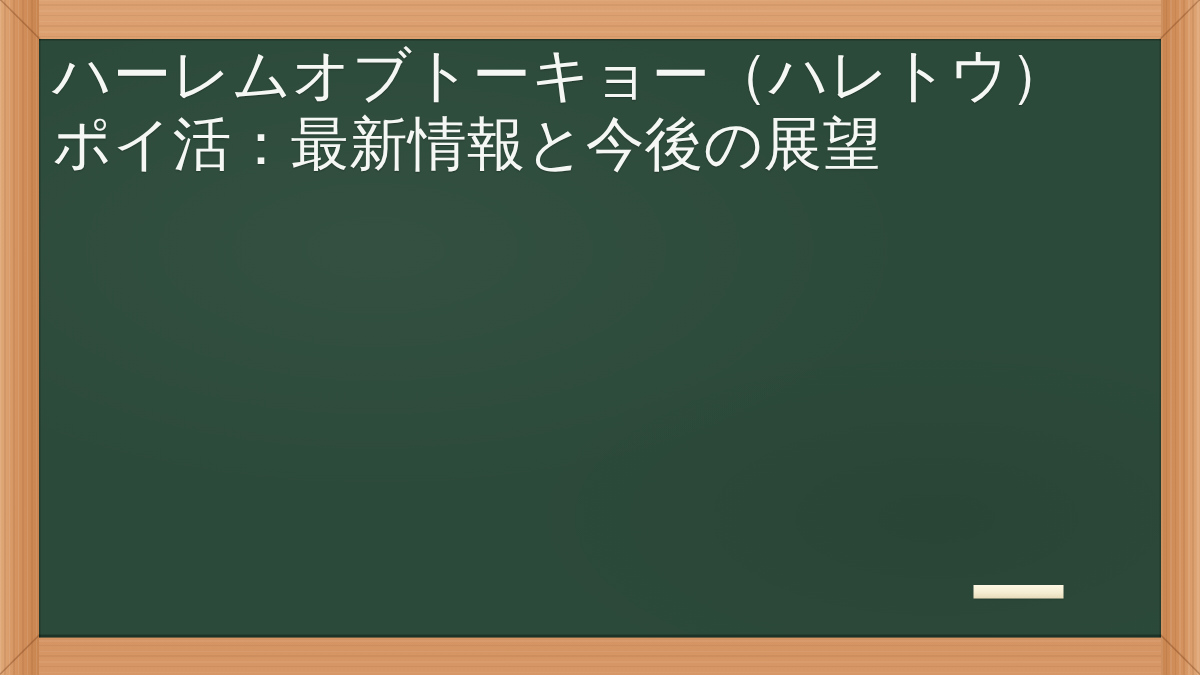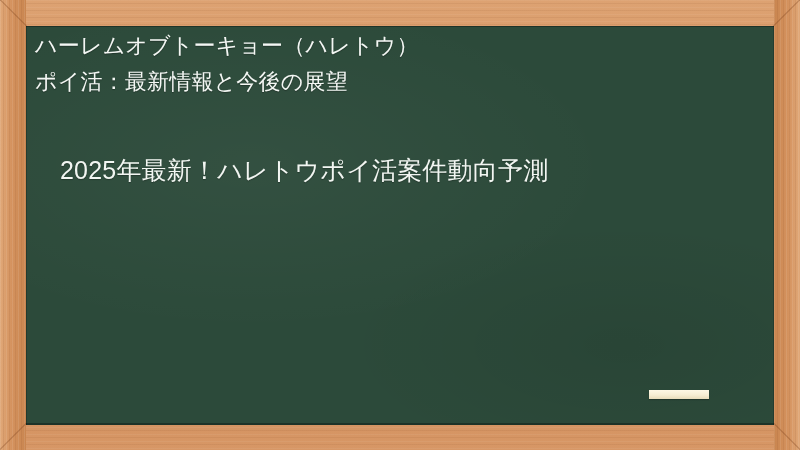--- a/index.html
+++ b/index.html
@@ -130,22 +130,22 @@
 
   
   .headline {
     position: absolute;
     left: 9px;
     top: 2px;
     width: 700px;
     margin: 0;
     color: #f4f7f4;
     font-weight: 400;
-    font-size: 22px;
-    line-height: 36px;
+    font-size: 39px;
+    line-height: 46px;
     letter-spacing: 0.2px;
     text-shadow: 0 1px 1px rgba(0,0,0,0.28);
     white-space: pre-line;
   }
 
   
   .points {
     position: absolute;
     left: 34px;
     top: 124px;
@@ -189,21 +189,20 @@
   <div class="mitre bl"></div>
   <div class="mitre br"></div>
 
   <div class="board">
     <div class="board-inner">
 
       <h1 class="headline">ハーレムオブトーキョー（ハレトウ）
 ポイ活：最新情報と今後の展望</h1>
 
       <ul class="points">
-        <li class="point">2025年最新！ハレトウポイ活案件動向予測</li>
       </ul>
 
     </div>
   </div>
 
   <div class="chalk-stick"></div>
 
 </div>
 
 </body></html>

